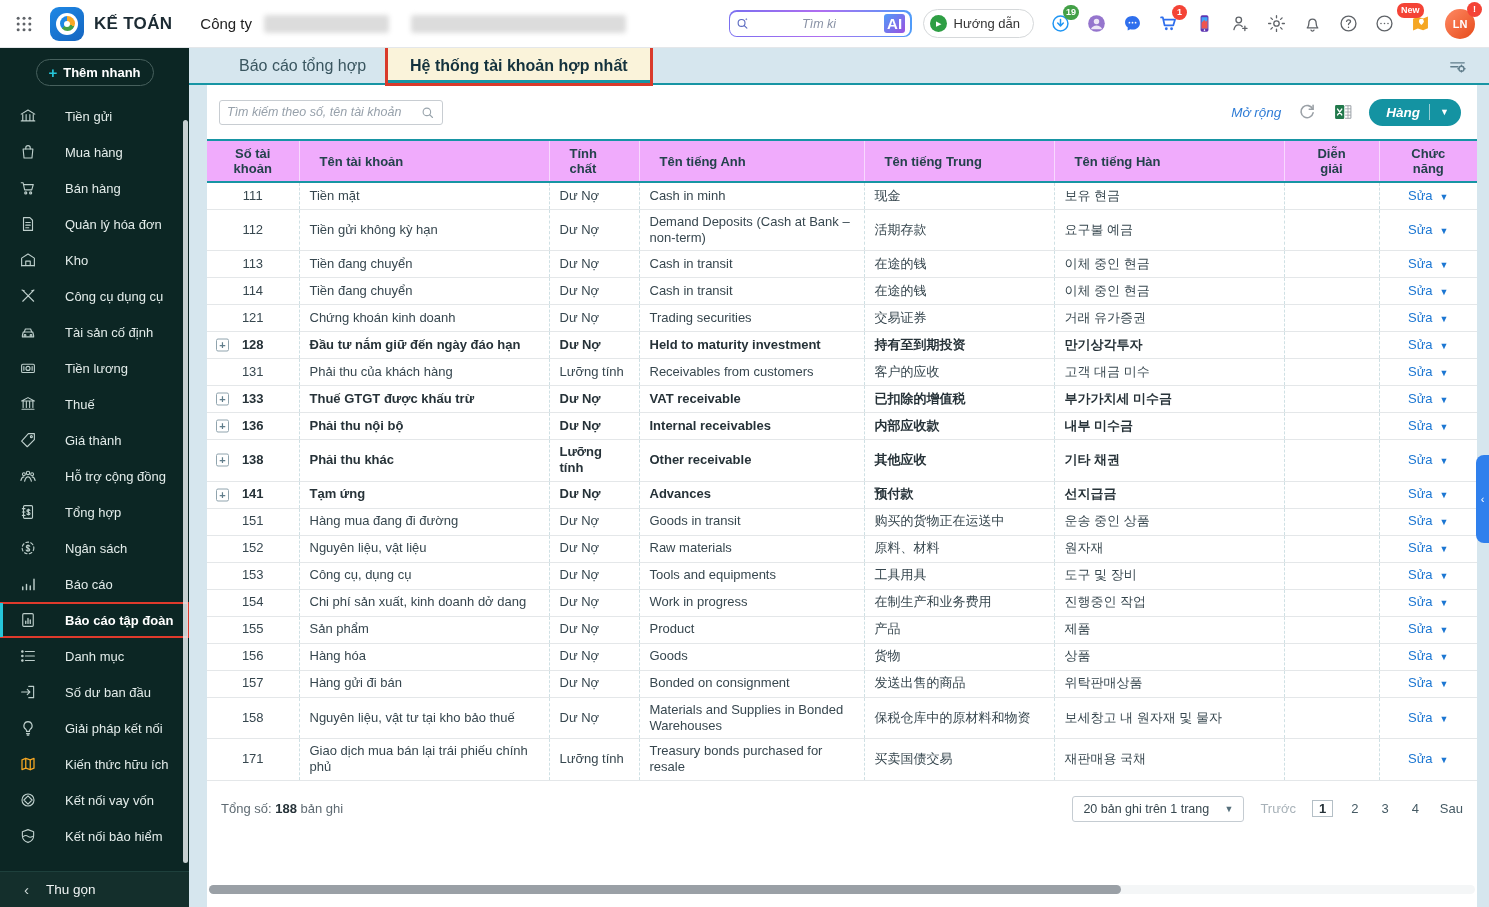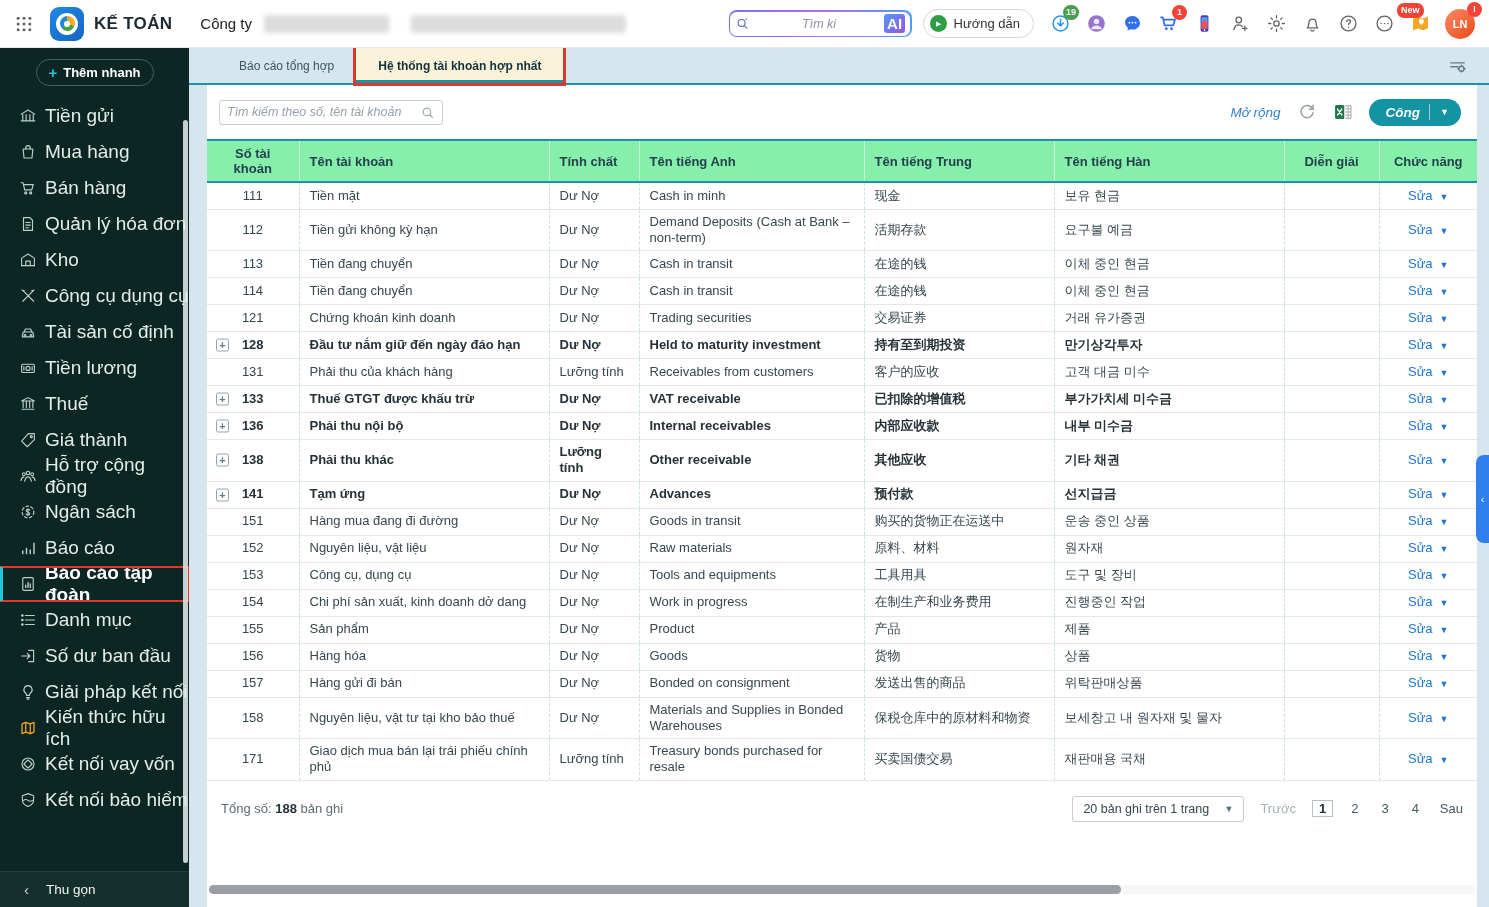--- a/index.html
+++ b/index.html
@@ -44,40 +44,40 @@
   .tbi.avatar-ln { width:30px; height:30px; border-radius:50%;
     background:linear-gradient(135deg,#ff8a65,#e64a19); color:#fff; font-size:11px; font-weight:bold; }
 
   
   .sidebar { position:absolute; left:0; top:48px; bottom:0; width:189px; background:#0c2624; z-index:5; }
   .quick-add { display:flex; align-items:center; justify-content:center; gap:6px; width:118px; height:27px;
     margin:11px auto 8px; border-radius:14px; border:1px solid #47605d; background:transparent; color:#fff;
     font-size:13px; font-weight:bold; font-family:inherit; }
   .quick-add .plus { color:#26c6da; font-size:15px; font-weight:bold; }
   .sb-menu { position:absolute; top:50px; bottom:36px; left:0; right:0; overflow:hidden; }
-  .sb-item { height:36px; display:flex; align-items:center; gap:8px; padding-left:19px; color:#e3ecea;
-    font-size:19px; position:relative; cursor:default; }
+  .sb-item { height:36px; display:flex; align-items:center; gap:28px; padding-left:19px; color:#e3ecea;
+    font-size:13px; position:relative; cursor:default; }
   .sb-item .sb-ic { width:18px; height:18px; color:#becfcc; flex:none; }
   .sb-item .sb-ic svg { width:18px; height:18px; }
   .sb-item.orange .sb-ic { color:#f5a623; }
   .sb-item.active { font-weight:bold; color:#fff; outline:2.5px solid #e03a2c; outline-offset:-2px; }
   .sb-item.active::before { content:''; position:absolute; left:0; top:1px; bottom:1px; width:3px; background:#26c6da; }
   .sb-collapse { position:absolute; left:0; right:0; bottom:0; height:36px; background:#142f2c;
     border-top:1px solid #1e403c; display:flex; align-items:center; gap:17px; padding-left:24px;
     color:#f0f4f4; font-size:13.5px; }
   .sb-collapse .chev { font-size:15px; color:#cfd9d8; }
   .sb-scrollbar { position:absolute; right:1px; top:72px; bottom:44px; width:5px; background:#e7eef0;
     border-radius:3px; opacity:.85; }
 
   
   .main { position:absolute; left:189px; top:48px; right:0; bottom:0; background:#d6e6ee;
     display:flex; flex-direction:column; }
   .tabs-row { height:37px; flex:none; position:relative; display:flex; align-items:stretch;
     padding-left:28px; border-bottom:2px solid #1795a4; }
-  .tab { display:flex; align-items:center; padding:0 22px; font-size:12px; color:#39555f; }
+  .tab { display:flex; align-items:center; padding:0 22px; font-size:16px; color:#39555f; }
   .tab.active { background:#faf3da; color:#14323d; font-weight:bold; box-shadow:inset 0 -3px 0 #1795a4;
     outline:3px solid #d93a2b; z-index:2; }
   .filter-ic { position:absolute; right:22px; top:50%; transform:translateY(-50%); width:19px; height:19px; color:#607d8b; }
   .content-wrap { flex:1; position:relative; }
   .panel { position:absolute; left:18px; right:12px; top:0; bottom:0; background:#fff; }
 
   .toolbar { height:54px; display:flex; align-items:center; padding:0 12px; }
   .tbl-search { width:224px; height:25px; border:1px solid #c8cdd2; border-radius:3px; display:flex;
     align-items:center; padding:0 7px; }
   .tbl-search input { border:none; outline:none; flex:1; min-width:0; font-family:"Liberation Sans",sans-serif;
@@ -87,22 +87,22 @@
   .toolbar-right { margin-left:auto; display:flex; align-items:center; gap:16px; padding-right:4px;font-style:italic; }
   .expand-link { color:#2e7cd6; font-size:13.5px; cursor:pointer; }
   .refresh-ic { width:20px; height:20px; color:#9aa0a6; }
   .excel-ic { width:20px; height:20px; }
   .add-btn { height:27px; background:#1493a2; border-radius:14px; color:#fff; display:flex; align-items:center;
     padding:0 3px 0 17px; font-size:13.5px; font-weight:bold; gap:9px; cursor:pointer; }
   .add-btn .divider { width:1px; height:16px; background:rgba(255,255,255,.55); }
   .add-btn .caret { font-size:9px; padding:0 9px 0 1px; }
 
   table { width:100%; border-collapse:collapse; table-layout:fixed; }
-  thead th { background:#86efac; border-top:2px solid #1795a4; border-bottom:2px solid #1795a4;
-    font-size:13px; font-weight:bold; color:#24424c; padding:5px 10px; text-align:left;
+  thead th { background:#f0abfc; border-top:2px solid #1795a4; border-bottom:2px solid #1795a4;
+    font-size:13px; font-weight:bold; color:#24424c; padding:5px 20px; text-align:left;
     border-right:1px solid rgba(255,255,255,.55); }
   thead th:last-child { border-right:none; }
   thead th.center, td.center { text-align:center; }
   tbody td { border-bottom:1px solid #e4e7e9; border-right:1px dashed #cfe0e4; padding:4px 10px;
     font-size:13px; color:#37474f; height:27px; vertical-align:middle; line-height:1.25; }
   tbody td:last-child { border-right:none; }
   td.acct { position:relative; }
   .expand { position:absolute; left:9px; top:50%; transform:translateY(-50%); width:13px; height:13px;
     border:1px solid #90a4ae; border-radius:2px; color:#607d8b; font-size:11px; line-height:11px;
     text-align:center; background:#fff; }
@@ -364,20 +364,29 @@
         <div class="sb-item">
           <span class="sb-ic">
             <svg viewBox="0 0 24 24" fill="none" stroke="currentColor" stroke-width="1.5" stroke-linecap="round" stroke-linejoin="round">
               <circle cx="12" cy="8" r="2.3"></circle>
               <circle cx="6.5" cy="9.5" r="1.9"></circle>
               <circle cx="17.5" cy="9.5" r="1.9"></circle>
               <path d="M2.5 18c.8-3.2 2.3-4.8 4-4.8M21.5 18c-.8-3.2-2.3-4.8-4-4.8M7.5 19c.9-3.8 2.6-5.8 4.5-5.8s3.6 2 4.5 5.8"></path>
             </svg>
           </span>
           <span class="sb-lbl">Hỗ trợ cộng đồng</span>
+        </div>
+        <div class="sb-item">
+          <span class="sb-ic">
+            <svg viewBox="0 0 24 24" fill="none" stroke="currentColor" stroke-width="1.5" stroke-linecap="round" stroke-linejoin="round">
+              <rect x="6" y="3.5" width="12" height="17" rx="1.5"></rect>
+              <path d="M4.5 7.5H8M4.5 12H8M4.5 16.5H8M12.5 8v8M14.6 9.8c-.5-.7-1.2-1-2.1-1-1.1 0-2 .7-2 1.7 0 2.2 4.2 1.4 4.2 3.5 0 1-1 1.7-2.1 1.7-.9 0-1.7-.4-2.2-1.1"></path>
+            </svg>
+          </span>
+          <span class="sb-lbl">Tổng hợp</span>
         </div>
         <div class="sb-item">
           <span class="sb-ic">
             <svg viewBox="0 0 24 24" fill="none" stroke="currentColor" stroke-width="1.5" stroke-linecap="round" stroke-linejoin="round">
               <circle cx="12" cy="12" r="7.8" stroke-dasharray="3.6 3"></circle>
               <path d="M12 7.8v8.4M14.3 9.6c-.5-.8-1.3-1.2-2.3-1.2-1.2 0-2.3.8-2.3 1.9 0 2.4 4.6 1.5 4.6 3.9 0 1.1-1.1 1.9-2.3 1.9-1 0-1.9-.5-2.4-1.3"></path>
             </svg>
           </span>
           <span class="sb-lbl">Ngân sách</span>
         </div>
@@ -496,21 +505,21 @@
             </span>
             <span class="excel-ic">
               <svg viewBox="0 0 24 24">
                   <rect x="2.5" y="3.5" width="11" height="17" rx="1.5" fill="#21794c"></rect>
                   <path d="M5.5 8.5l5 7M10.5 8.5l-5 7" stroke="#fff" stroke-width="1.7" stroke-linecap="round"></path>
                   <path d="M14.5 4.5h7v15h-7" fill="none" stroke="#9aa0a6" stroke-width="1.2"></path>
                   <path d="M14.5 8.2h7M14.5 12h7M14.5 15.8h7M18 4.5v15" stroke="#9aa0a6" stroke-width="1"></path>
                 </svg>
             </span>
             <div class="add-btn">
-              <span>Công</span>
+              <span>Hàng</span>
               <span class="divider"></span>
               <span class="caret">▼</span>
             </div>
           </div>
         </div>
 
         <table>
           <colgroup>
               <col style="width:92px">
               <col style="width:250px">

